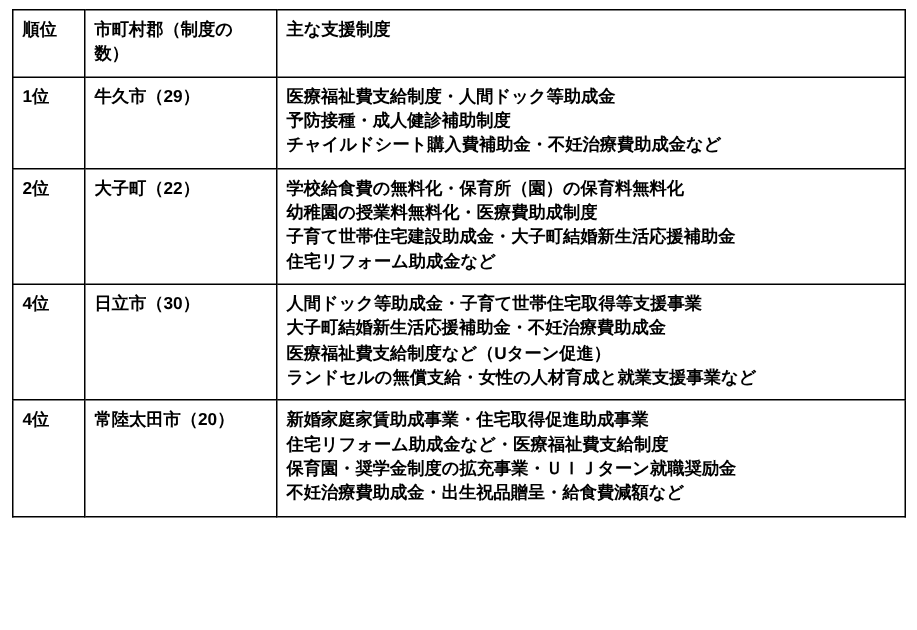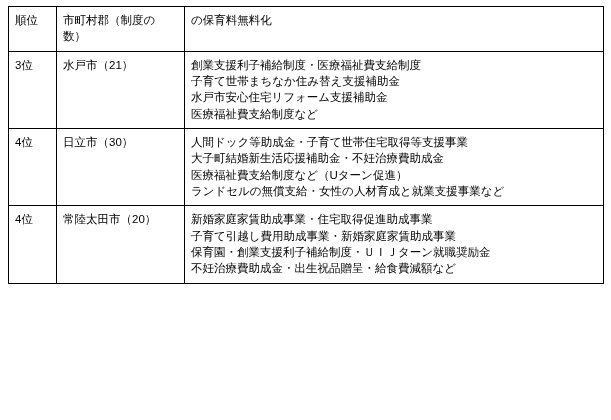--- a/index.html
+++ b/index.html
@@ -23,21 +23,21 @@
   table.support-table {
     border-collapse: collapse;
     width: 595px;
     table-layout: fixed;
   }
   table.support-table th,
   table.support-table td {
     border: 1px solid #000000;
     vertical-align: top;
     padding: 5px 6px 6px 6px;
-    font-weight: normal;
+    font-weight: bold;
     font-size: 11.5px;
     line-height: 1.42;
     text-align: left;
   }
   col.c-rank { width: 48px; }
   col.c-city { width: 128px; }
   col.c-desc { width: 419px; }
 
   .header-row th {
     padding-top: 6px;
@@ -62,49 +62,58 @@
   <table class="support-table">
     <colgroup>
       <col class="c-rank">
       <col class="c-city">
       <col class="c-desc">
     </colgroup>
     <thead>
       <tr class="header-row">
         <th>順位</th>
         <th>市町村郡（制度の数）</th>
-        <th>の保育料無料化</th>
+        <th>主な支援制度</th>
       </tr>
     </thead>
     <tbody>
       <tr>
-        <td class="rank-cell">3位</td>
-        <td class="city-cell">水戸市（21）</td>
+        <td class="rank-cell">1位</td>
+        <td class="city-cell">牛久市（29）</td>
         <td class="desc-cell">
-          <span class="line">創業支援利子補給制度・医療福祉費支給制度</span>
-          <span class="line">子育て世帯まちなか住み替え支援補助金</span>
-          <span class="line">水戸市安心住宅リフォーム支援補助金</span>
-          <span class="line">医療福祉費支給制度など</span>
+          <span class="line">医療福祉費支給制度・人間ドック等助成金</span>
+          <span class="line">予防接種・成人健診補助制度</span>
+          <span class="line">チャイルドシート購入費補助金・不妊治療費助成金など</span>
+        </td>
+      </tr>
+      <tr>
+        <td class="rank-cell">2位</td>
+        <td class="city-cell">大子町（22）</td>
+        <td class="desc-cell">
+          <span class="line">学校給食費の無料化・保育所（園）の保育料無料化</span>
+          <span class="line">幼稚園の授業料無料化・医療費助成制度</span>
+          <span class="line">子育て世帯住宅建設助成金・大子町結婚新生活応援補助金</span>
+          <span class="line">住宅リフォーム助成金など</span>
         </td>
       </tr>
       <tr>
         <td class="rank-cell">4位</td>
         <td class="city-cell">日立市（30）</td>
         <td class="desc-cell">
           <span class="line">人間ドック等助成金・子育て世帯住宅取得等支援事業</span>
           <span class="line">大子町結婚新生活応援補助金・不妊治療費助成金</span>
           <span class="line">医療福祉費支給制度など（Uターン促進）</span>
           <span class="line">ランドセルの無償支給・女性の人材育成と就業支援事業など</span>
         </td>
       </tr>
       <tr>
         <td class="rank-cell">4位</td>
         <td class="city-cell">常陸太田市（20）</td>
         <td class="desc-cell">
           <span class="line">新婚家庭家賃助成事業・住宅取得促進助成事業</span>
-          <span class="line">子育て引越し費用助成事業・新婚家庭家賃助成事業</span>
-          <span class="line">保育園・創業支援利子補給制度・ＵＩＪターン就職奨励金</span>
+          <span class="line">住宅リフォーム助成金など・医療福祉費支給制度</span>
+          <span class="line">保育園・奨学金制度の拡充事業・ＵＩＪターン就職奨励金</span>
           <span class="line">不妊治療費助成金・出生祝品贈呈・給食費減額など</span>
         </td>
       </tr>
     </tbody>
   </table>
 </div>
 
 </body></html>

